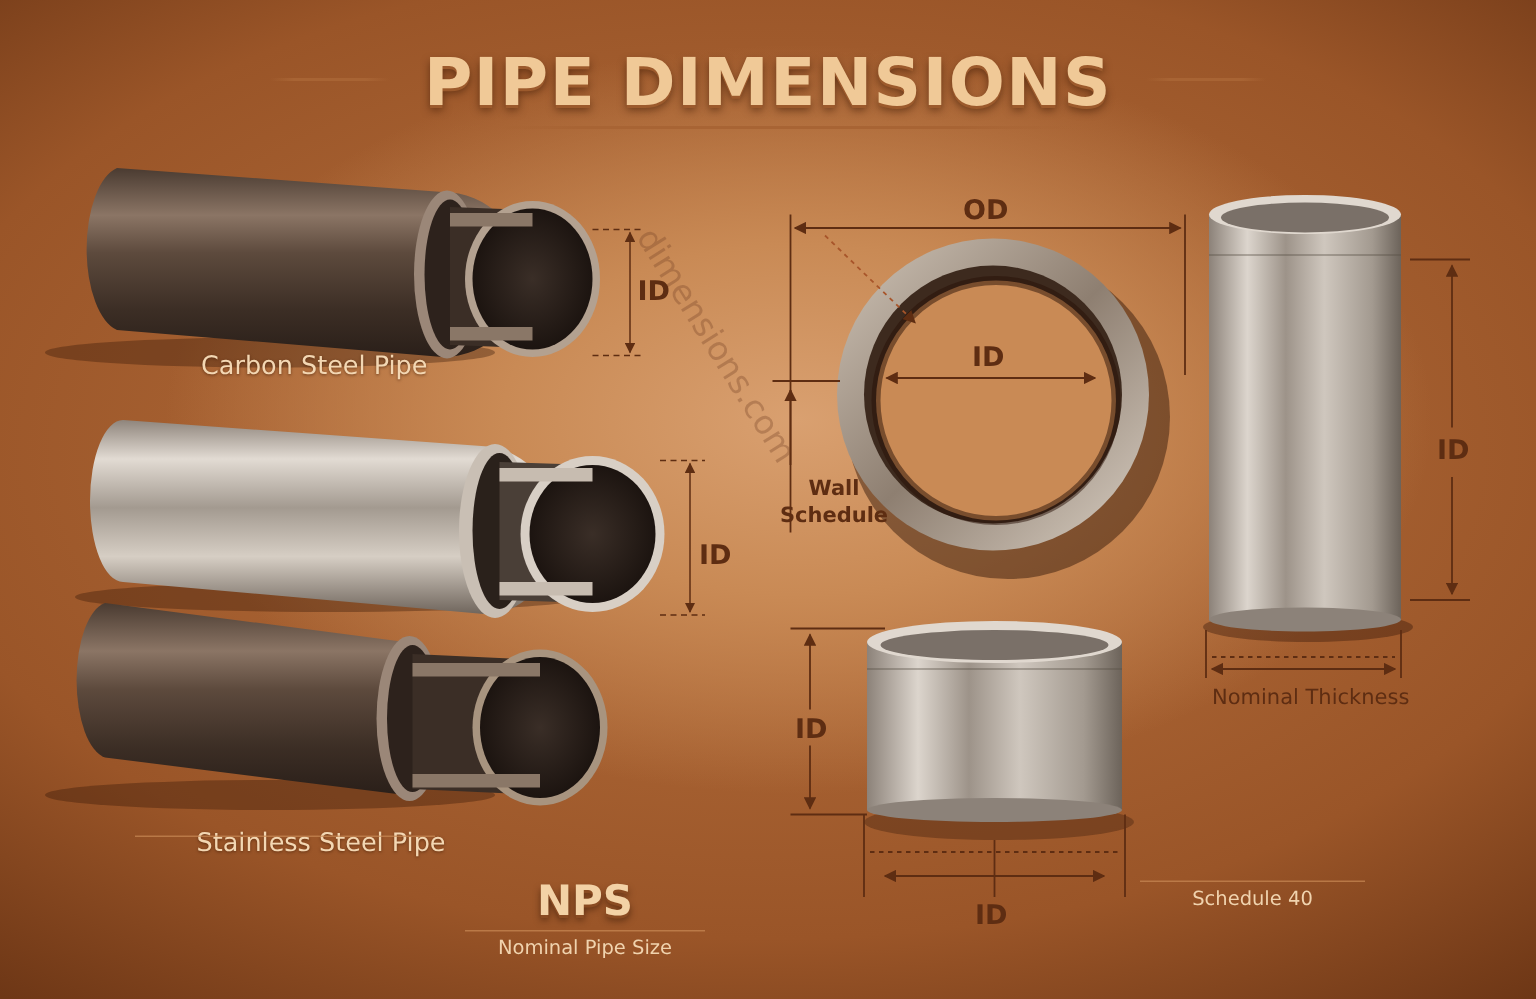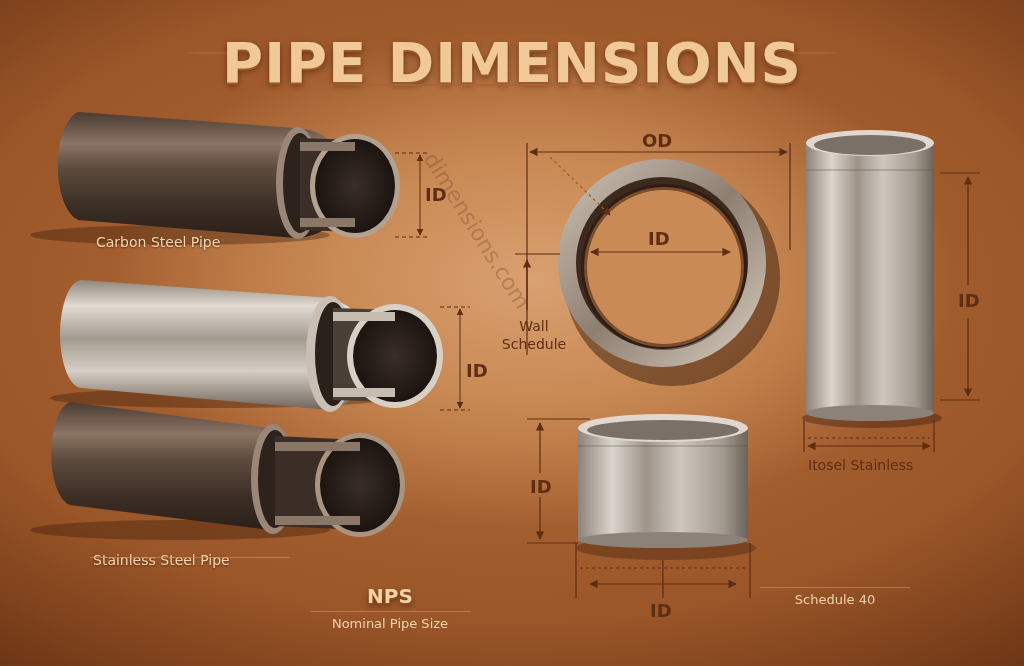--- a/index.html
+++ b/index.html
@@ -6,29 +6,29 @@
   body { width:1024px; height:666px; overflow:hidden; font-family:"DejaVu Sans", sans-serif; }
   .canvas {
     position:relative; width:1024px; height:666px; overflow:hidden;
     background:
       radial-gradient(ellipse 55% 50% at 52% 42%, #d9a070 0%, #c98a55 35%, rgba(170,98,52,0) 75%),
       radial-gradient(ellipse 80% 70% at 50% 45%, #b8723f 0%, #9a5528 70%, #6e3716 100%);
   }
   .abs { position:absolute; }
   .title {
     left:0; width:1024px; top:30px; text-align:center;
-    font-weight:bold; font-size:56px; letter-spacing:1px;
+    font-weight:bold; font-size:44px; letter-spacing:1px;
     color:#f0c997;
     text-shadow: 0 2px 0 #9c5a2c, 0 3px 6px rgba(60,25,5,.6);
   }
   .title-rule { height:2px; background:linear-gradient(90deg, rgba(120,60,25,0), #a86434 20%, #a86434 80%, rgba(120,60,25,0)); }
-  .lbl { color:#f3d7b3; font-size:14px; text-shadow:0 1px 2px rgba(60,25,5,.6); white-space:nowrap; }
+  .lbl { color:#f3d7b3; font-size:17px; text-shadow:0 1px 2px rgba(60,25,5,.6); white-space:nowrap;margin-left:38px; }
   .dim { color:#5e2d12; font-weight:bold; font-size:18px; }
   .dim-sm { color:#5e2d12; font-size:14px; line-height:18px; text-align:center; }
-  .big { color:#f3d2a6; font-weight:bold; font-size:20px; text-shadow:0 2px 0 #8a4b22, 0 3px 5px rgba(50,20,5,.6); text-align:center; }
+  .big { color:#f3d2a6; font-weight:bold; font-size:28px; text-shadow:0 2px 0 #8a4b22, 0 3px 5px rgba(50,20,5,.6); text-align:center; }
   .sub { color:#f0d3ae; font-size:13px; text-align:center; }
   .rule { height:1px; background:#c98a55; opacity:.7; }
   .watermark { color:rgba(120,70,40,.35); font-size:22px; transform:rotate(58deg); transform-origin:left top; }
   svg { position:absolute; left:0; top:0; }
 </style>
 </head>
 <body>
 
 <div class="canvas">
 
@@ -180,27 +180,27 @@
   <div class="abs watermark" style="left:440px; top:148px;">dimensions.com</div>
 
   <div class="abs lbl" style="left:96px; top:234px;">Carbon Steel Pipe</div>
   <div class="abs dim" style="left:425px; top:184px;">ID</div>
   <div class="abs dim" style="left:466px; top:360px;">ID</div>
   <div class="abs lbl" style="left:93px; top:552px;">Stainless Steel Pipe</div>
   <div class="abs rule" style="left:90px; top:557px; width:200px;"></div>
 
   <div class="abs dim" style="left:642px; top:130px;text-align:right;">OD</div>
   <div class="abs dim" style="left:648px; top:228px;">ID</div>
-  <div class="abs dim-sm" style="left:494px; top:317px; width:80px;">
+  <div class="abs dim-sm" style="left:516px; top:317px; width:80px;font-weight:bold;">
     <div>Wall</div>
     <div>Schedule</div>
   </div>
 
   <div class="abs dim" style="left:958px; top:290px;">ID</div>
-  <div class="abs dim-sm" style="left:808px; top:456px;">Itosel Stainless</div>
+  <div class="abs dim-sm" style="left:808px; top:456px;">Nominal Thickness</div>
 
   <div class="abs dim" style="left:530px; top:476px;">ID</div>
   <div class="abs dim" style="left:650px; top:600px;">ID</div>
 
   <div class="abs" style="left:300px; top:584px; width:180px;">
     <div class="big">NPS</div>
     <div class="rule" style="margin:3px 10px 4px;"></div>
     <div class="sub">Nominal Pipe Size</div>
   </div>
   <div class="abs" style="left:750px; top:584px; width:170px;">

